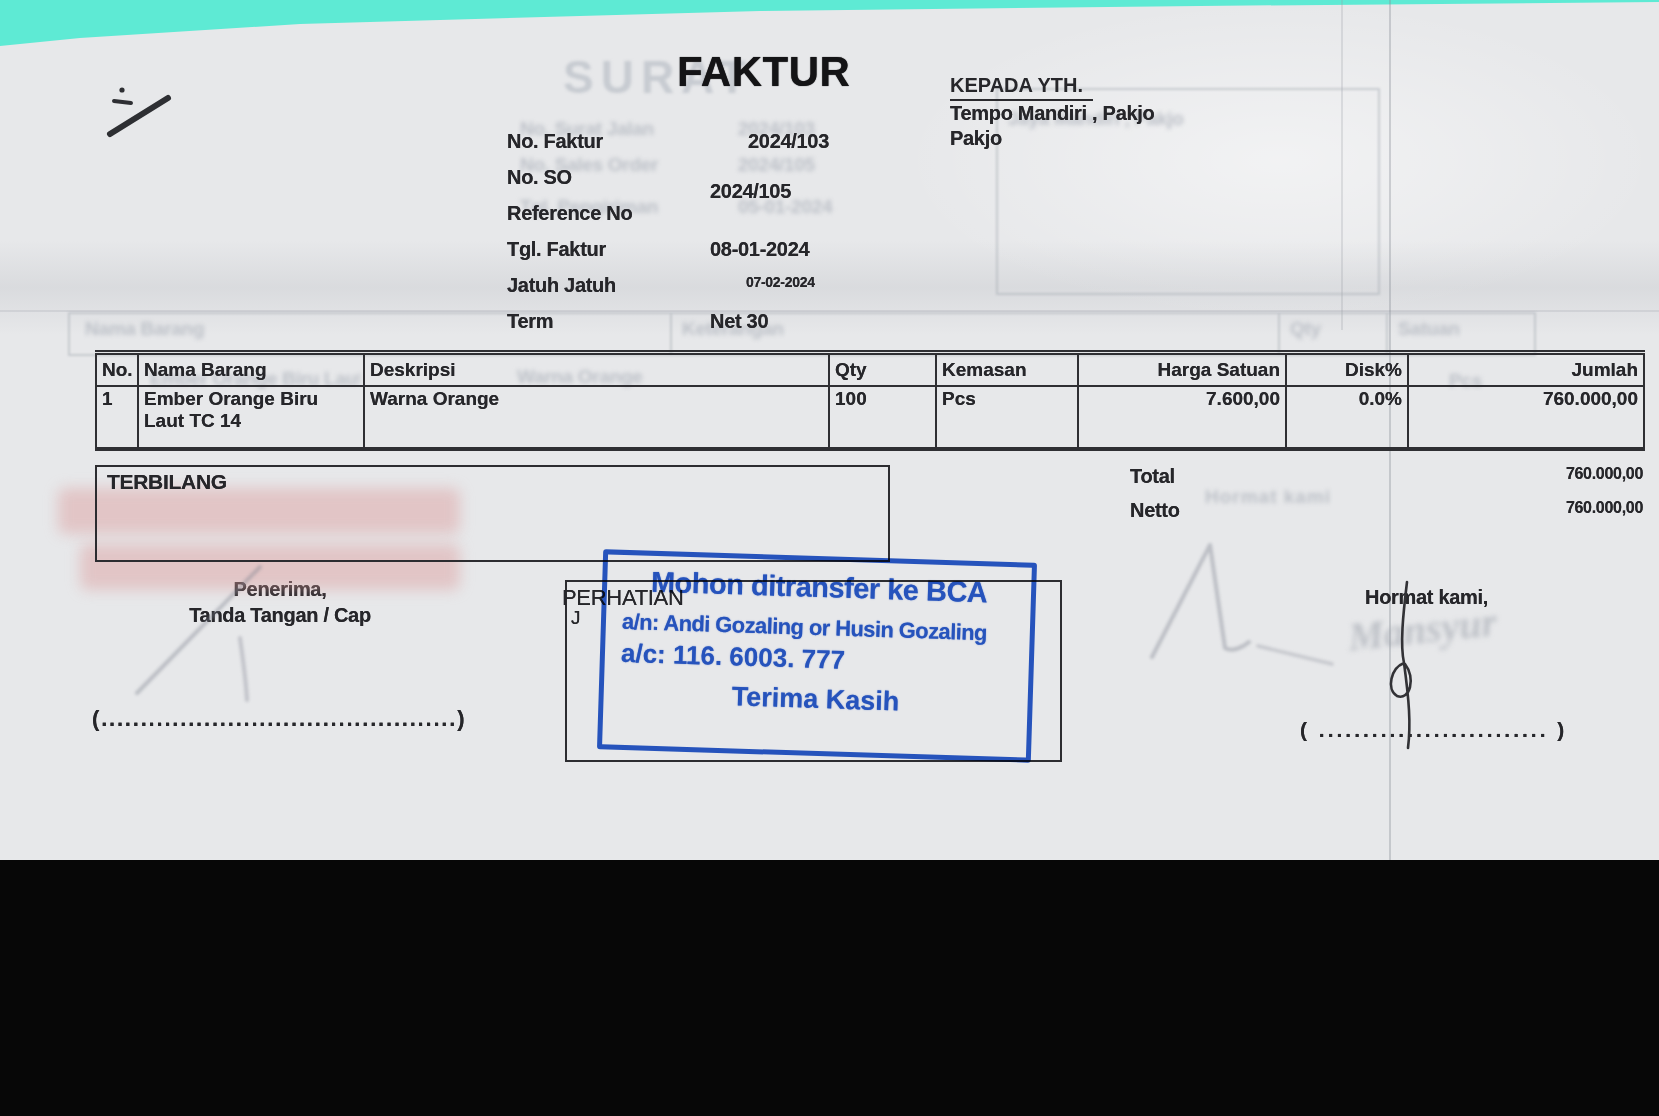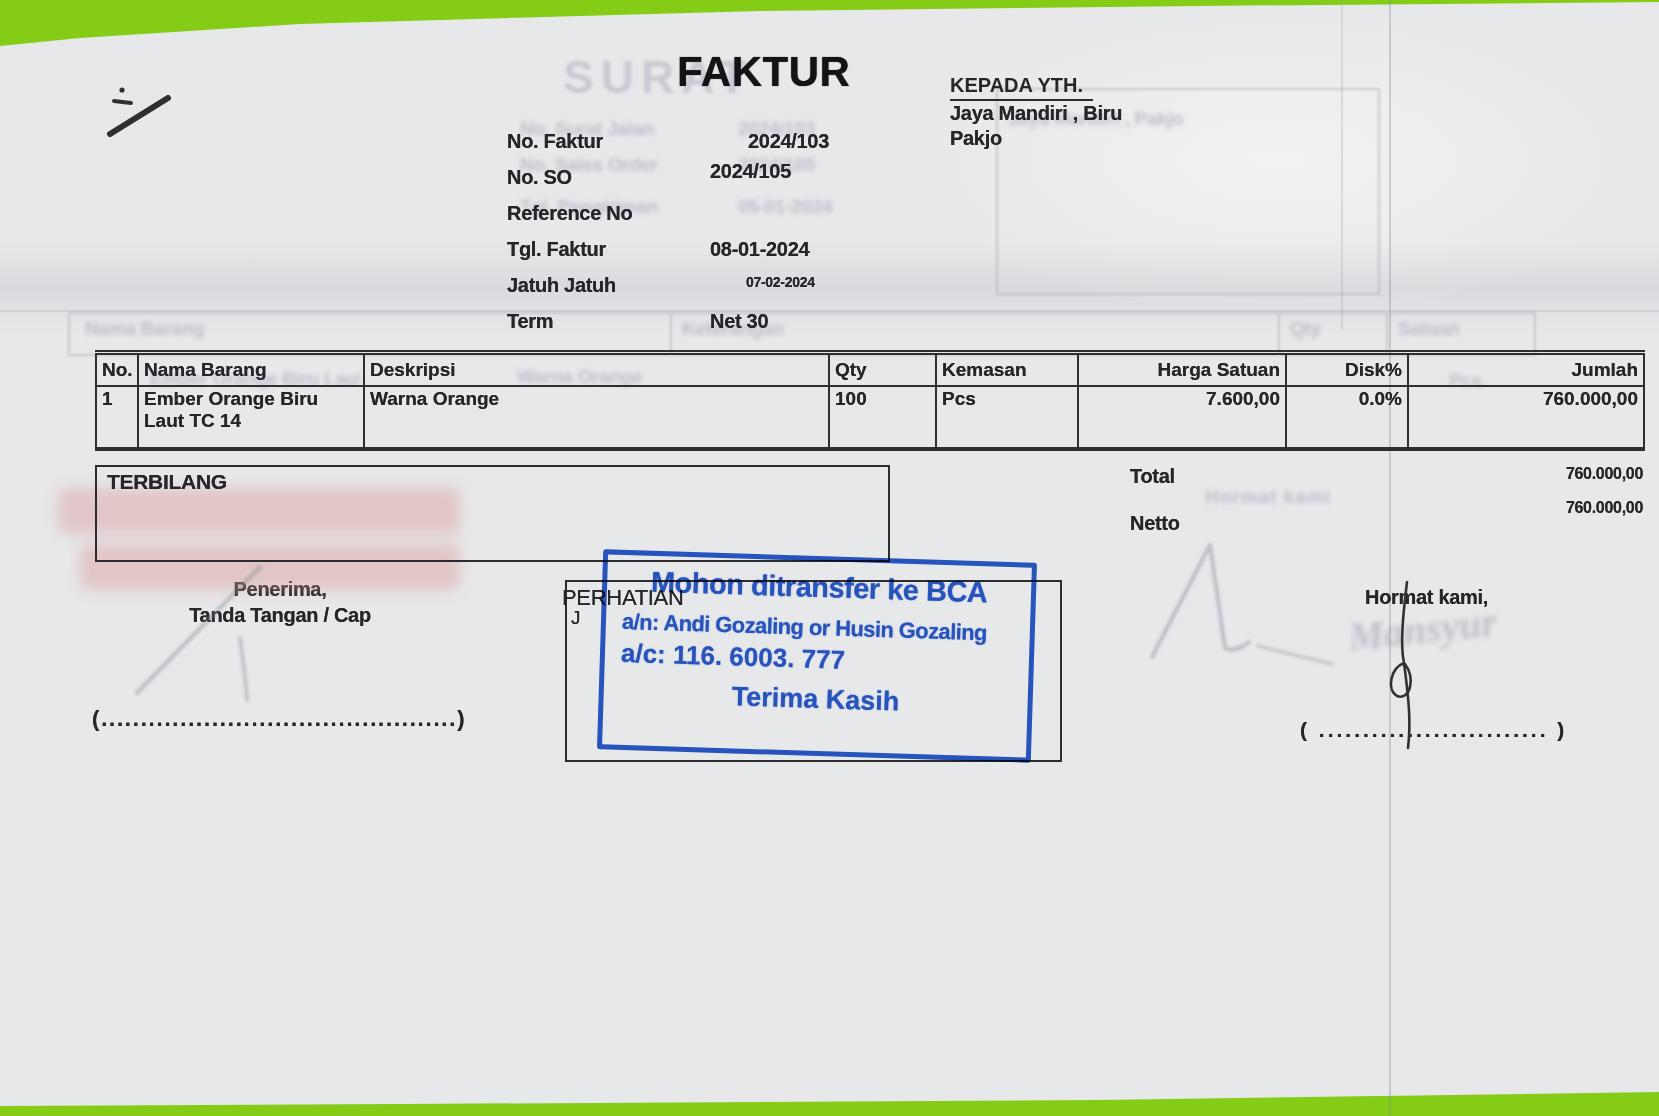--- a/index.html
+++ b/index.html
@@ -1,16 +1,16 @@
 <!DOCTYPE html>
 <html><head>
 <meta charset="utf-8">
 <style>
   html,body{margin:0;padding:0;background:#070707;}
-  #scan{position:relative;width:1659px;height:1116px;background:#84cc16;overflow:hidden;
+  #scan{position:relative;width:1659px;height:860px;background:#5eead4;overflow:hidden;
         font-family:"Liberation Sans",sans-serif;}
   #paper{position:absolute;inset:0;background:#e7e8ea;
          clip-path:polygon(0px 46px,80px 38px,300px 24px,760px 11px,1200px 6px,1659px 2px,
                            1659px 1092px,1100px 1100px,400px 1104px,0px 1106px);}
   .shade-band{position:absolute;left:0;top:240px;width:1659px;height:95px;
               background:linear-gradient(to bottom,rgba(120,125,135,0) 0%,rgba(120,125,135,.12) 50%,rgba(120,125,135,0) 100%);}
   .lite-tr{position:absolute;left:900px;top:0;width:759px;height:320px;
            background:radial-gradient(closest-side,rgba(255,255,255,.45),rgba(255,255,255,0));}
   .crease-v1{position:absolute;left:1389px;top:0;width:2px;height:1116px;background:rgba(135,140,150,.35);}
   .crease-v2{position:absolute;left:1341px;top:0;width:2px;height:330px;background:rgba(150,155,165,.25);}
@@ -97,27 +97,27 @@
 
   <svg class="mark" style="left:0;top:0;width:1659px;height:1116px;z-index:2;filter:blur(1.5px)">
     <path d="M137,693 L260,567" stroke="rgba(125,130,142,.4)" stroke-width="4" fill="none" stroke-linecap="round"></path>
     <path d="M240,638 C243,660 246,680 247,700" stroke="rgba(125,130,142,.35)" stroke-width="4" fill="none" stroke-linecap="round"></path>
     <path d="M1152,657 L1210,545 L1225,648 C1232,652 1242,648 1249,642" stroke="rgba(125,130,142,.4)" stroke-width="4" fill="none" stroke-linejoin="round" stroke-linecap="round"></path>
     <path d="M1258,646 L1332,664" stroke="rgba(125,130,142,.3)" stroke-width="3.5" fill="none" stroke-linecap="round"></path>
   </svg>
 
   <div id="title">FAKTUR</div>
   <div id="recipient-label">KEPADA YTH.</div>
-  <div class="t" style="left:950px;top:102px;font-size:20px">Jaya Mandiri , Biru</div>
+  <div class="t" style="left:950px;top:102px;font-size:20px">Tempo Mandiri , Pakjo</div>
   <div class="t" style="left:950px;top:127px;font-size:20px">Pakjo</div>
 
   <div class="t" style="left:507px;top:130px;font-size:20px">No. Faktur</div>
   <div class="t" style="left:748px;top:130px;font-size:20px">2024/103</div>
   <div class="t" style="left:507px;top:166px;font-size:20px">No. SO</div>
-  <div class="t" style="left:710px;top:160px;font-size:20px">2024/105</div>
+  <div class="t" style="left:710px;top:180px;font-size:20px">2024/105</div>
   <div class="t" style="left:507px;top:202px;font-size:20px">Reference No</div>
   <div class="t" style="left:710px;top:202px;font-size:20px"></div>
   <div class="t" style="left:507px;top:238px;font-size:20px">Tgl. Faktur</div>
   <div class="t" style="left:710px;top:238px;font-size:20px">08-01-2024</div>
   <div class="t" style="left:507px;top:274px;font-size:20px">Jatuh Jatuh</div>
   <div class="t" style="left:746px;top:274px;font-size:14px">07-02-2024</div>
   <div class="t" style="left:507px;top:310px;font-size:20px">Term</div>
   <div class="t" style="left:710px;top:310px;font-size:20px">Net 30</div>
 
   <table id="itemtable">
@@ -155,21 +155,21 @@
         <td class="col-r">760.000,00</td>
       </tr>
     </tbody>
   </table>
 
   <div class="box" style="left:95px;top:465px;width:791px;height:93px"></div>
   <div class="t" style="left:107px;top:470px;font-size:21px;z-index:3">TERBILANG</div>
 
   <div class="t" style="left:1130px;top:465px;font-size:20px">Total</div>
   <div class="t" style="left:1390px;top:465px;width:253px;text-align:right">760.000,00</div>
-  <div class="t" style="left:1130px;top:512px;font-size:20px">Netto</div>
+  <div class="t" style="left:1130px;top:499px;font-size:20px">Netto</div>
   <div class="t" style="left:1390px;top:499px;width:253px;text-align:right">760.000,00</div>
 
   <div class="t" style="left:140px;top:578px;width:280px;text-align:center;font-size:20px">Penerima,</div>
   <div class="t" style="left:140px;top:604px;width:280px;text-align:center;font-size:20px">Tanda Tangan / Cap</div>
   <div class="t" style="left:92px;top:706px;font-size:22px;letter-spacing:1.8px;font-weight:700">(.............................................)</div>
 
   <div class="box" style="left:565px;top:580px;width:493px;height:178px"></div>
   <div class="t" style="left:562px;top:585px;font-size:22px;font-weight:400;z-index:3">PERHATIAN</div>
   <div class="t" style="left:571px;top:607px;font-size:19px;font-weight:400;z-index:3">J</div>
 

